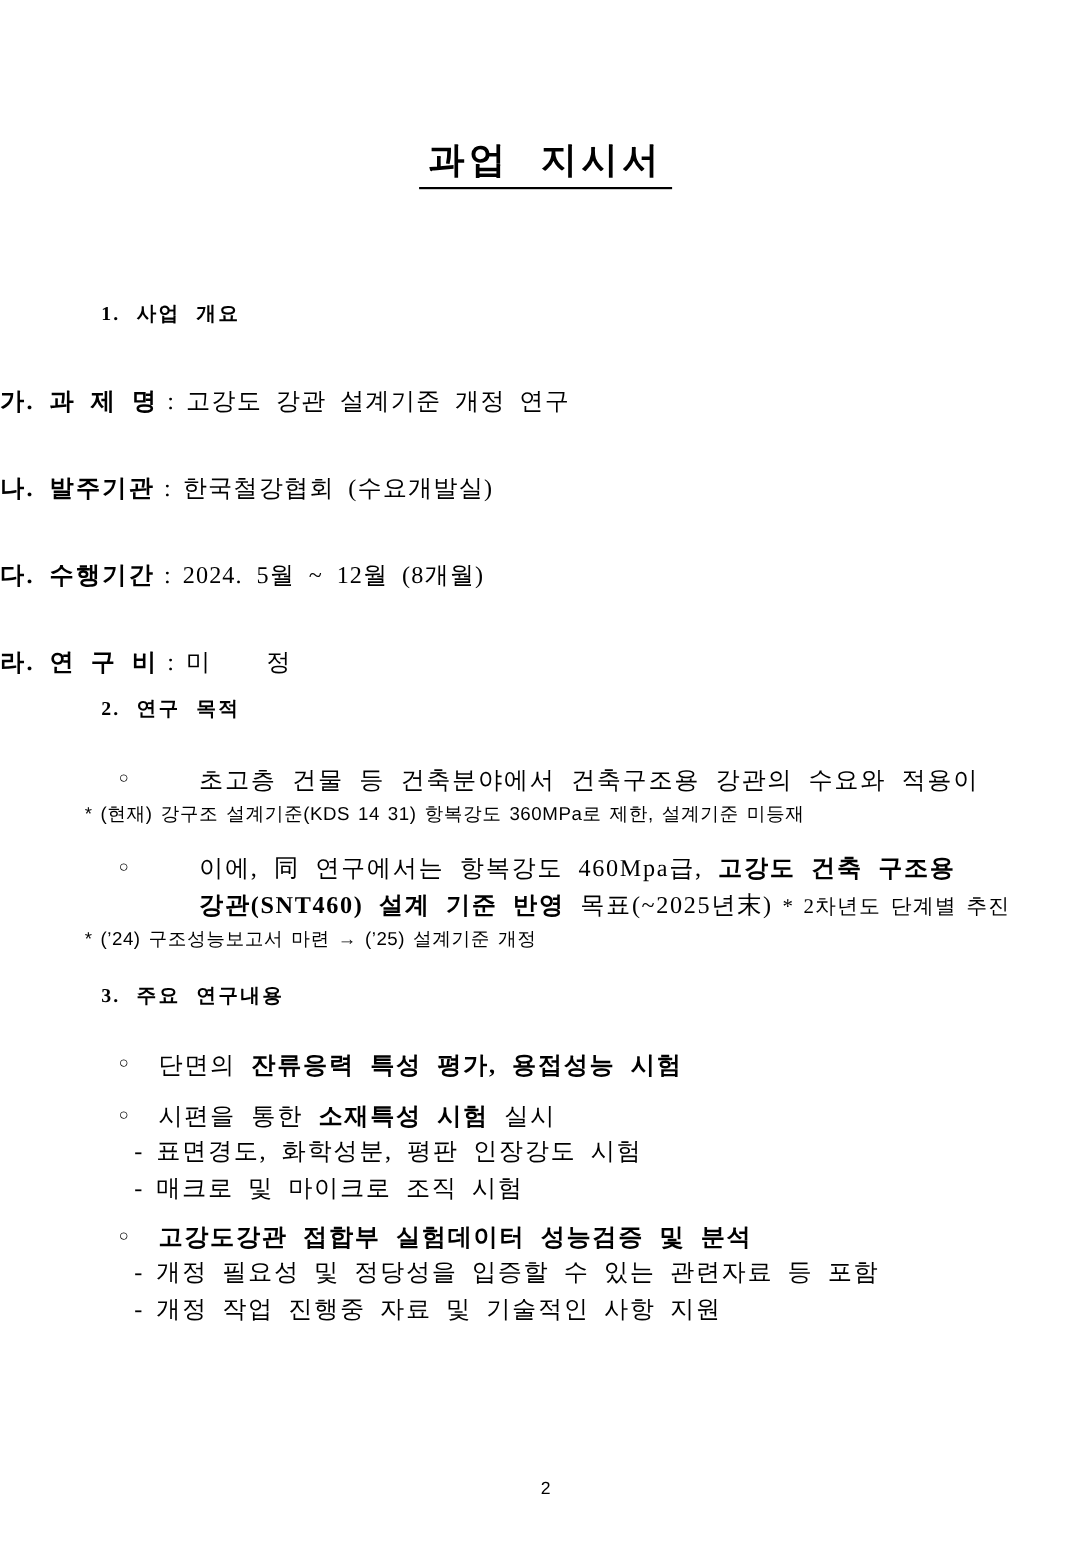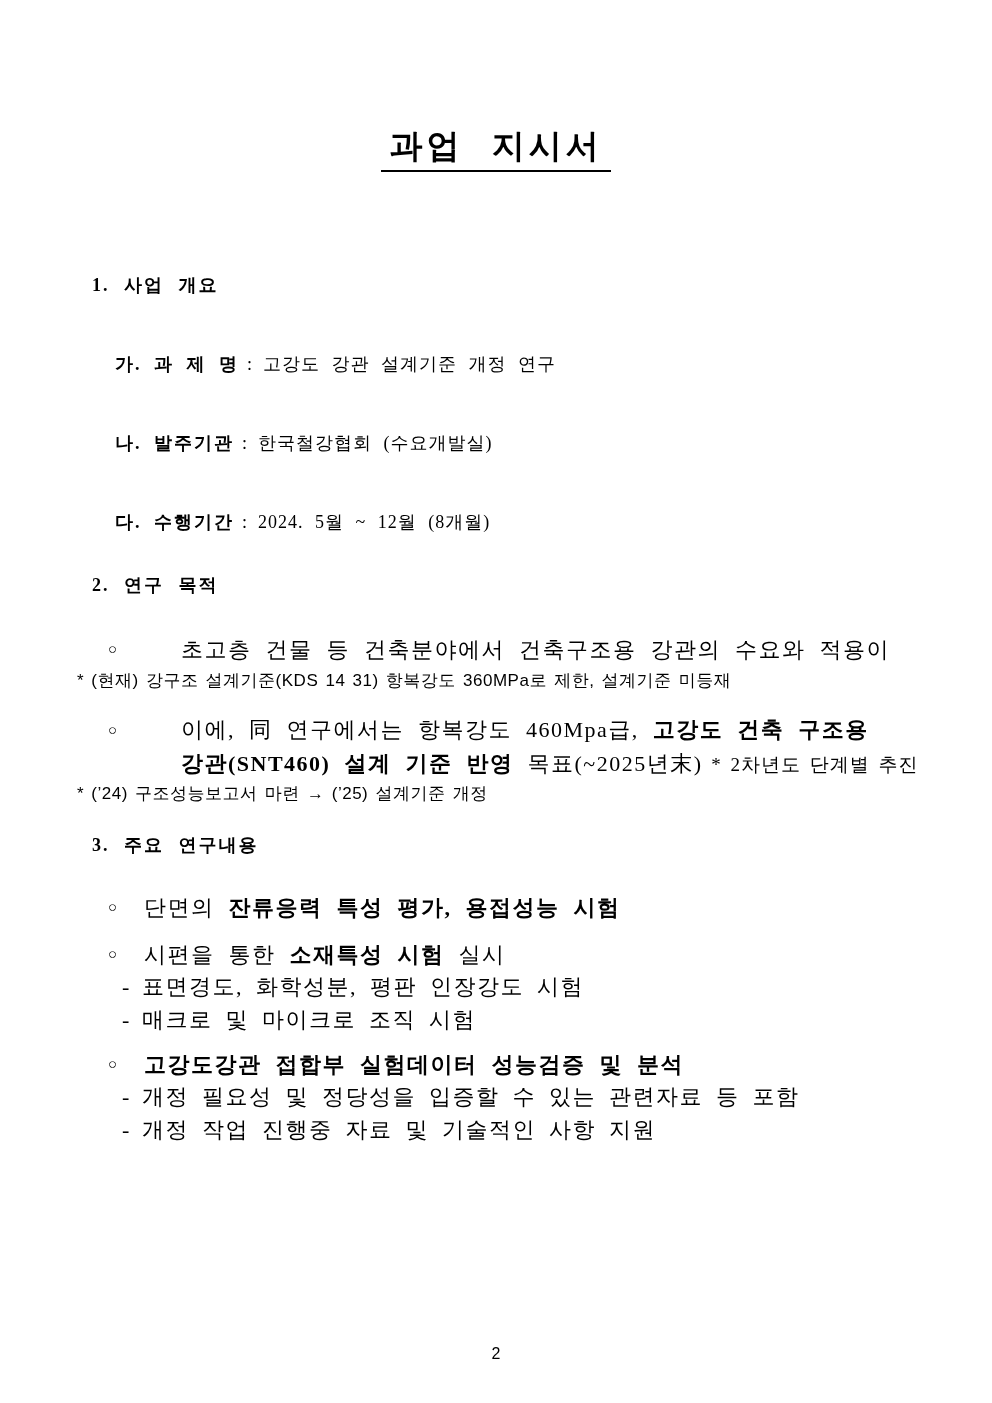--- a/index.html
+++ b/index.html
@@ -35,27 +35,26 @@
   
   .s-heading {
     margin-left: 92px;
     font-size: 18px;
     font-weight: bold;
     letter-spacing: 2px;
     word-spacing: 8px;
     line-height: 27px;
   }
   #s1-heading { margin-top: 100px; }
-  #s2-heading { margin-top: 36px; }
+  #s2-heading { margin-top: 16px; }
   #s3-heading { margin-top: 28px; }
   
   .s1-item {
-    margin-left: 115px;
     margin-top: 52px;
-    font-size: 18px;
+    font-size: 22px;
     line-height: 27px;
     letter-spacing: 1px;
     word-spacing: 6px;
   }
   .s1-item:first-of-type { margin-top: 46px; }
   .s1-label { font-weight: bold; letter-spacing: 2px; }
   .s1-sep { margin: 0 10px 0 8px; }
   .s1-value { white-space: pre; }
   
   .bullet {
@@ -144,20 +143,23 @@
 
   <div class="s1-item">
     <span class="s1-label">가. 과 제 명</span><span class="s1-sep">:</span><span class="s1-value">고강도 강관 설계기준 개정 연구</span>
   </div>
   <div class="s1-item">
     <span class="s1-label">나. 발주기관</span><span class="s1-sep">:</span><span class="s1-value">한국철강협회 (수요개발실)</span>
   </div>
   <div class="s1-item">
     <span class="s1-label">다. 수행기간</span><span class="s1-sep">:</span><span class="s1-value">2024. 5월 ~ 12월 (8개월)</span>
   </div>
+  <div class="s1-item">
+    <span class="s1-label">라. 연 구 비</span><span class="s1-sep">:</span><span class="s1-value">미    정</span>
+  </div>
 
   <div class="s-heading" id="s2-heading">2. 연구 목적</div>
 
   <div class="bullet s2-b1">
     <span class="marker">○</span>
     <div class="btext">
       <div class="line">초고층 건물 등 건축분야에서 건축구조용 강관의 수요와 적용이</div>
     </div>
   </div>
   <div class="note" id="note-1">* (현재) 강구조 설계기준(KDS 14 31) 항복강도 360MPa로 제한, 설계기준 미등재</div>

